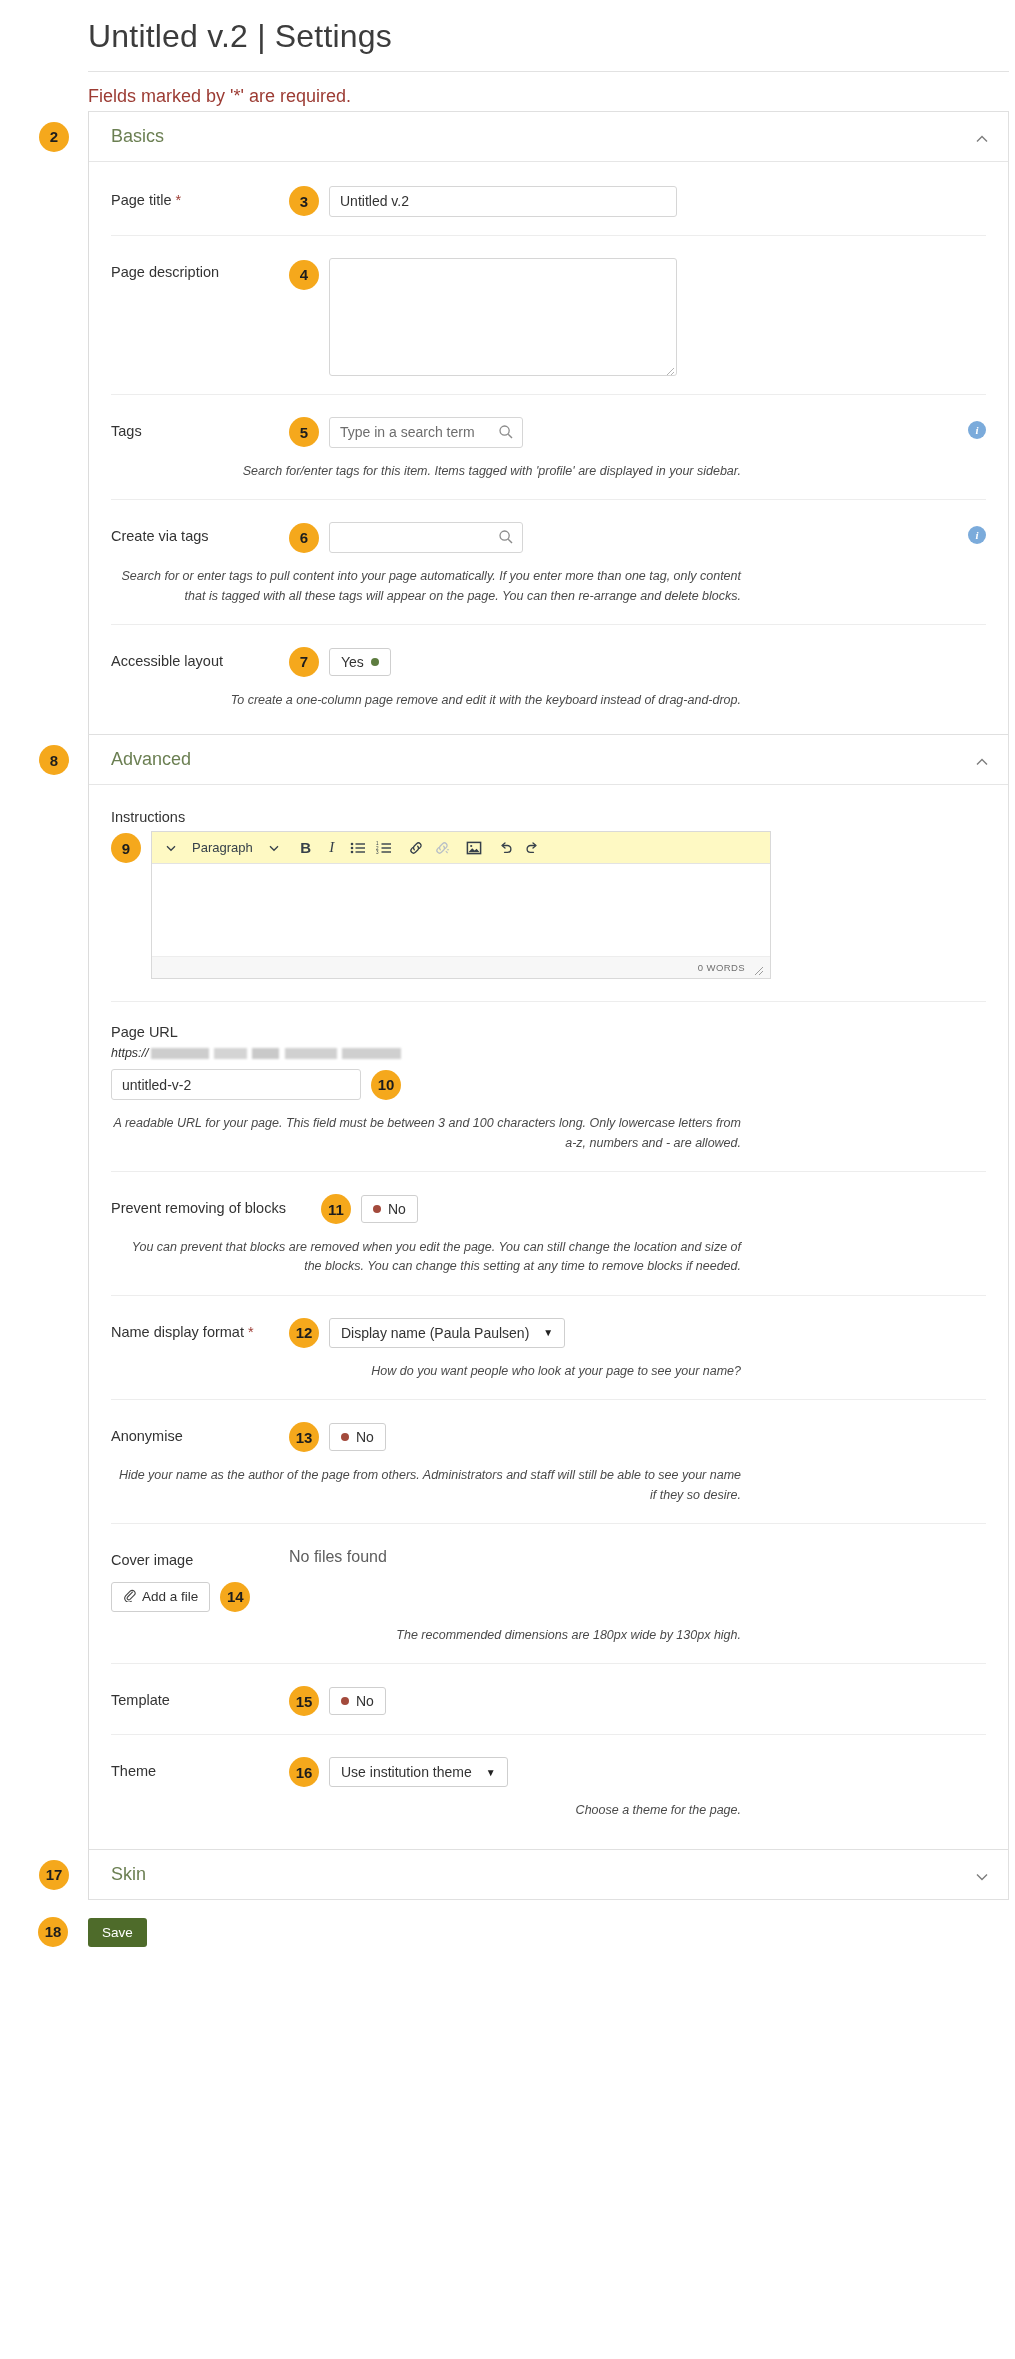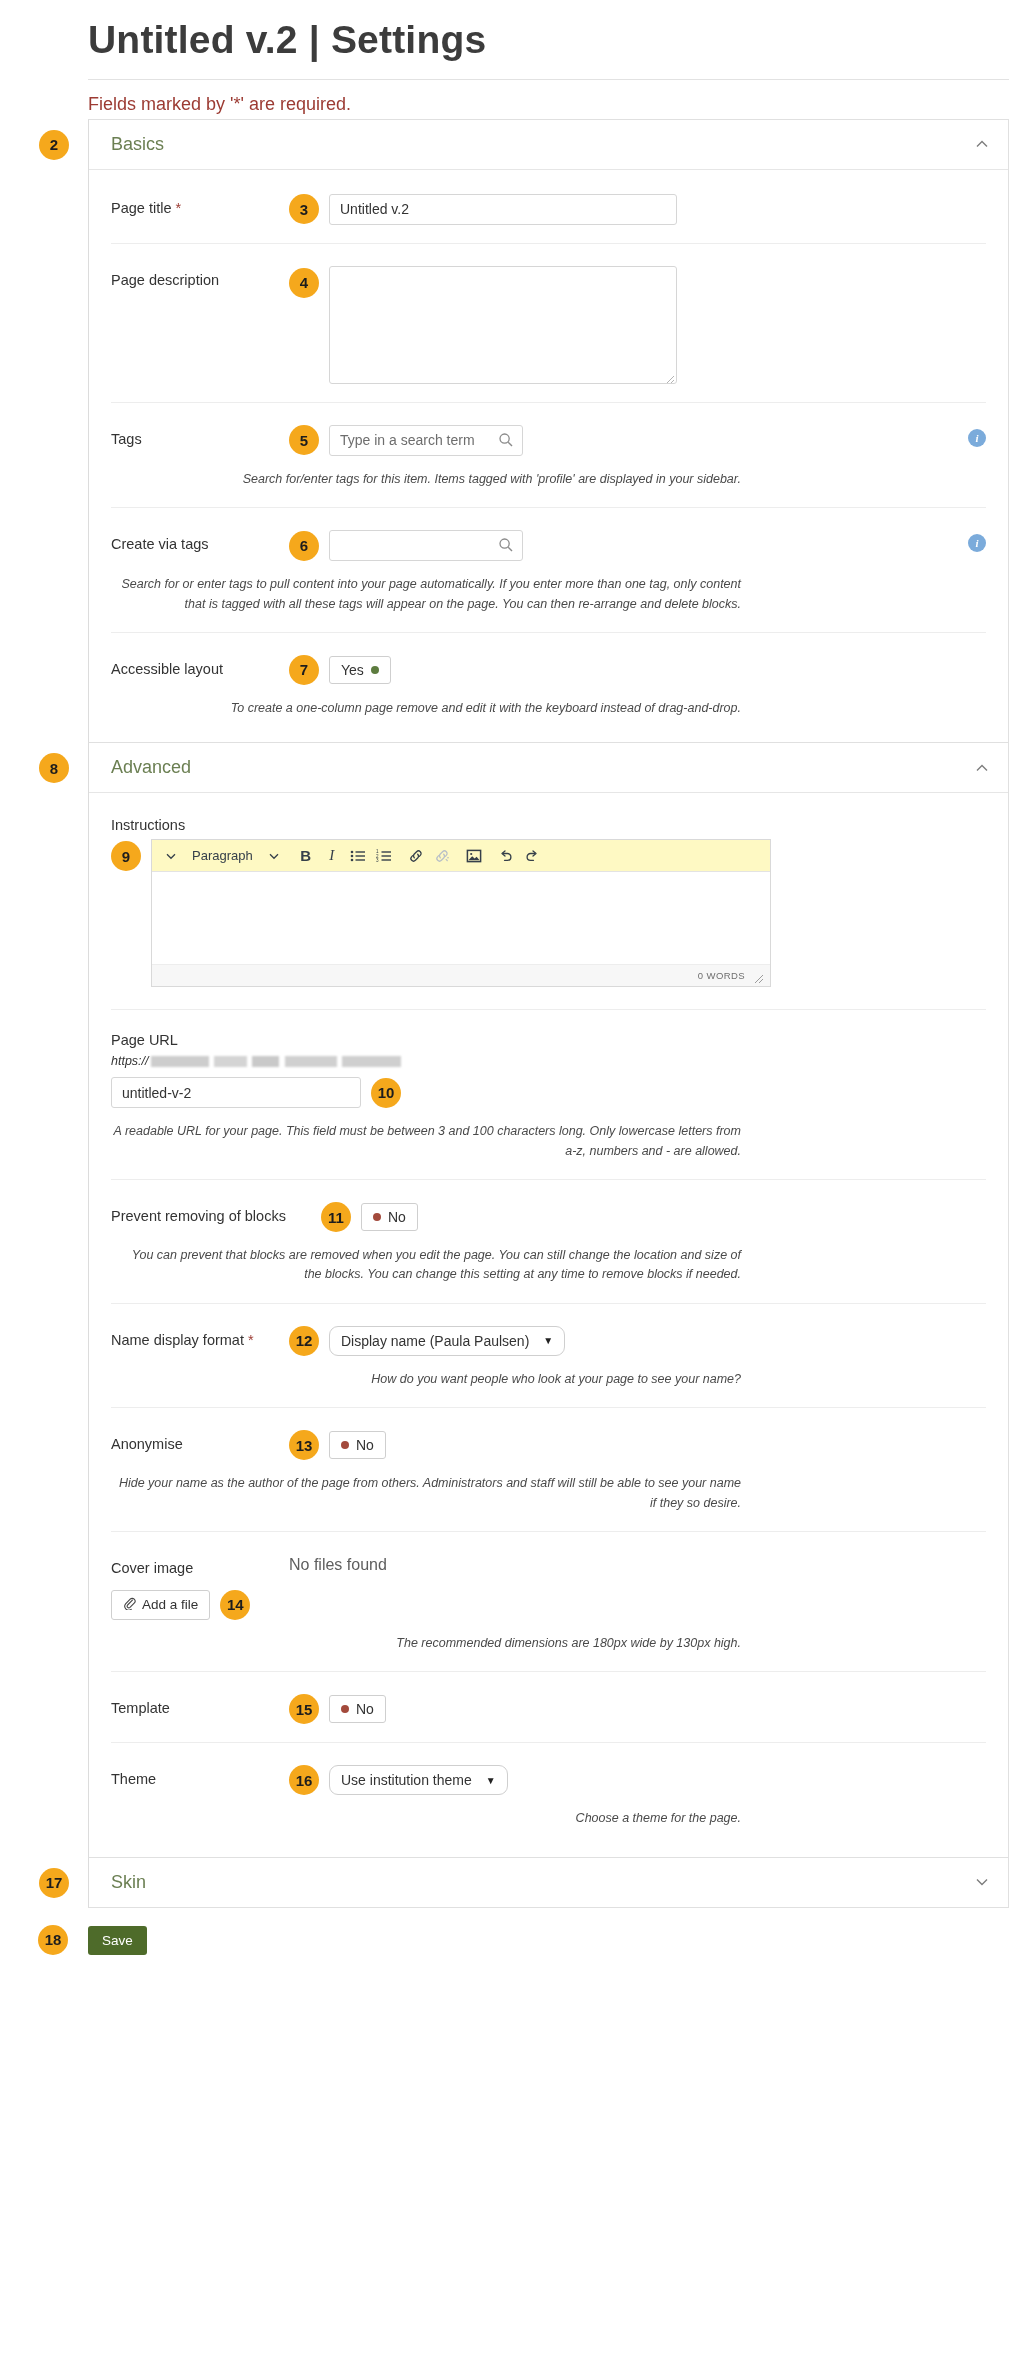--- a/index.html
+++ b/index.html
@@ -11,22 +11,22 @@
   }
   body { width: 1015px; min-height: 2359px; position: relative; }
 
   .page { width: 1015px; position: relative; padding: 0; }
 
   
   .page-header {
     padding: 18px 0 0 88px;
   }
   .page-title {
-    font-size: 39px;
-    font-weight: 700;
+    font-size: 32px;
+    font-weight: 400;
     color: #3c3c3c;
     letter-spacing: .2px;
     line-height: 1.15;
     margin: 0;
     padding-bottom: 16px;
   }
   .title-rule {
     height: 1px; background: #e2e2e2;
     margin-left: 0; margin-right: 6px;
   }
@@ -42,21 +42,21 @@
   .panel {
     border: 1px solid #e0e0e0;
     border-left: 1px solid #dcdcdc;
     margin-left: 88px;
     margin-right: 6px;
     background: #fff;
   }
   .panel + .panel { border-top: none; }
 
   .panel-head {
-    display: flex; align-items: center; justify-content: space-between;
+    display: flex; align-items: flex-end; justify-content: space-between;
     padding: 14px 18px 14px 22px;
     background: #fff;
     border-bottom: 1px solid #e6e6e6;
     cursor: pointer;
     position: relative;
   }
   .panel-head .ptitle {
     color: #6b7f52;
     font-size: 18px;
     font-weight: 400;
@@ -159,21 +159,21 @@
     cursor: pointer;
   }
   .switch .dot { width: 8px; height: 8px; border-radius: 50%; display:inline-block; }
   .switch.on  .dot { background: #5d7c3f; }
   .switch.off .dot { background: #a34a3c; }
   .switch.off { flex-direction: row; }
 
   
   .sel {
     display: inline-flex; align-items: center; gap: 14px;
-    border: 1px solid #cfcfcf; border-radius: 9px;
+    border: 1px solid #cfcfcf; border-radius: 3px;
     background: #fff; padding: 6px 11px;
     font-size: 14px; color: #333; cursor: pointer;
   }
   .sel .caret { font-size: 10px; color: #222; }
 
   
   .btn-file {
     display: inline-flex; align-items:center; gap:6px;
     border: 1px solid #cfcfcf; border-radius: 3px;
     background:#fff; padding: 6px 11px;

